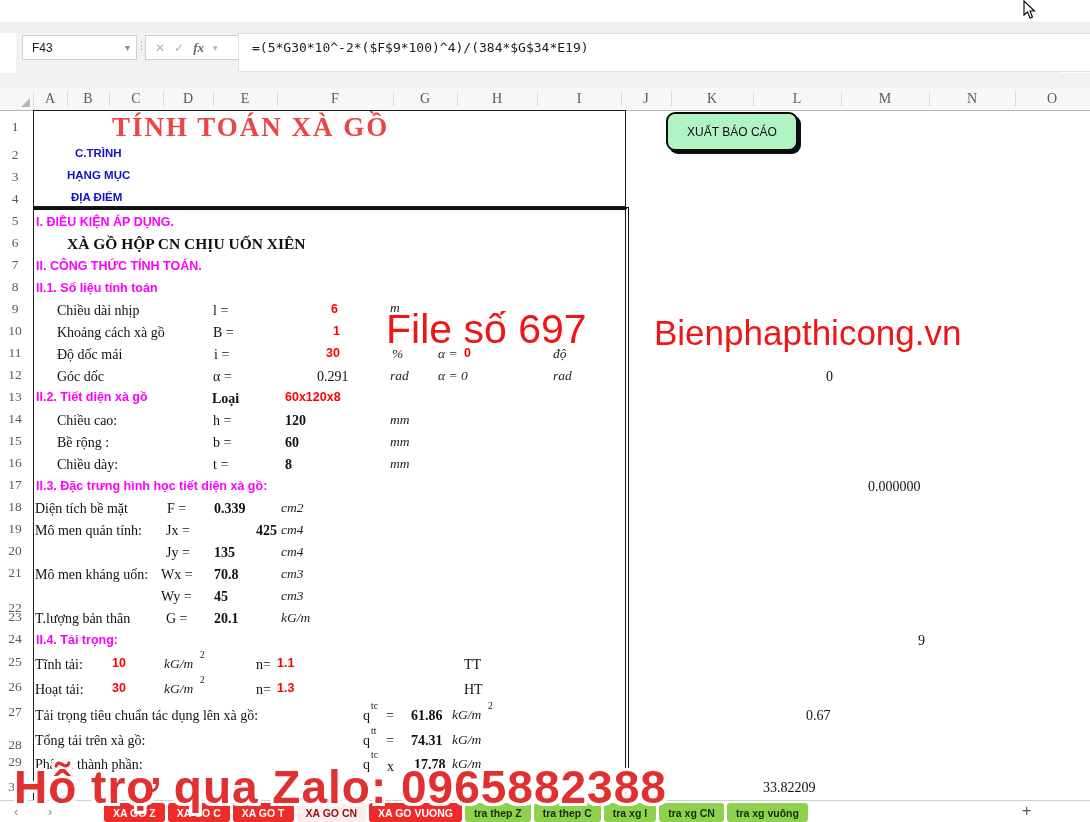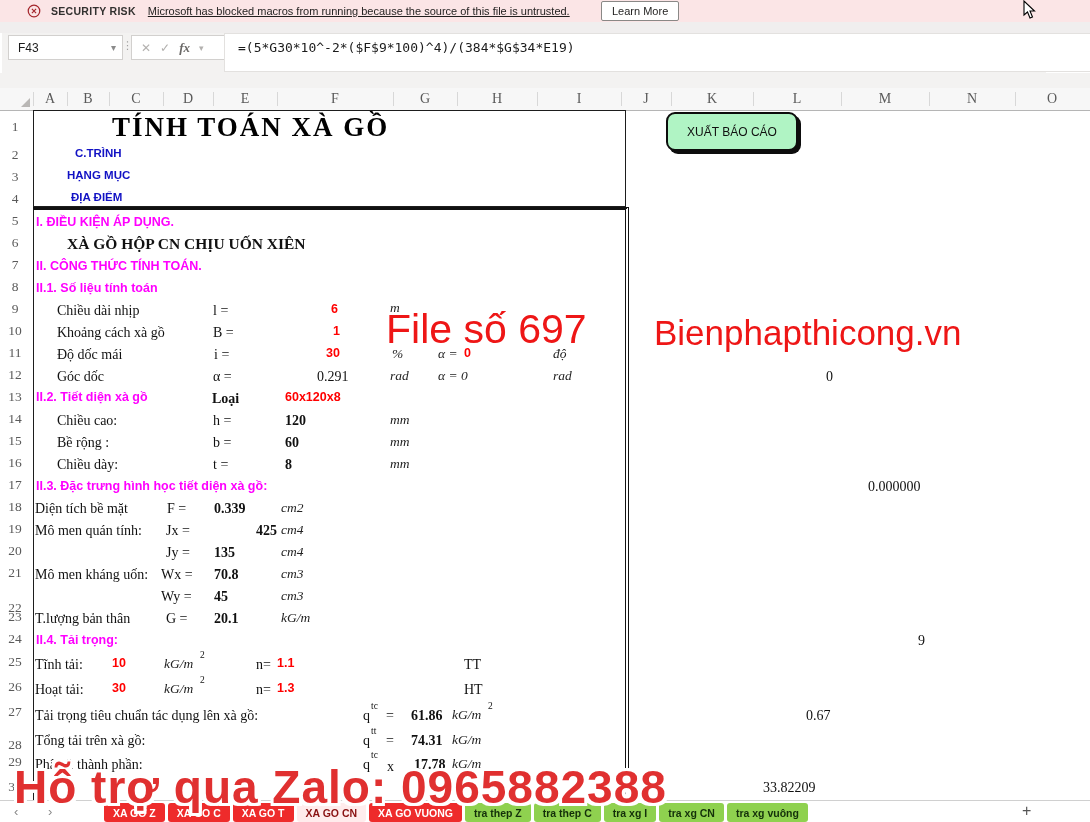--- a/index.html
+++ b/index.html
@@ -11,21 +11,21 @@
           display:flex;align-items:center;}
   .banner .shield{margin-left:27px;width:14px;height:14px;}
   .banner .risk{margin-left:10px;font-size:10.5px;font-weight:bold;color:#32302f;letter-spacing:.3px;}
   .banner .msg{margin-left:12px;font-size:11px;color:#201f1e;text-decoration:underline;cursor:pointer;}
   .learn-btn{position:absolute;left:601px;top:1px;height:18px;padding:0 10px;background:#fff;
              border:1px solid #8a8886;border-radius:2px;font-size:11px;color:#201f1e;
              display:flex;align-items:center;cursor:pointer;}
 
   
   .topstrip{position:absolute;left:0;top:22px;width:1090px;height:11px;background:#f0eeee;}
-  .fbar{position:absolute;left:2px;top:33px;width:1044px;height:40px;background:#f3f2f1;}
+  .fbar{position:absolute;left:16px;top:33px;width:1044px;height:40px;background:#f3f2f1;}
   .namebox{position:absolute;left:6px;top:2px;width:104px;height:23px;background:#fff;
            border:1px solid #d2d0ce;font-size:12px;color:#1b1b1b;display:flex;align-items:center;
            padding-left:9px;}
   .namebox .chev{margin-left:auto;margin-right:6px;color:#8b8b8b;font-size:10px;}
   .dots{position:absolute;left:120px;top:6px;color:#a0a0a0;font-size:11px;letter-spacing:0;}
   .fxbox{position:absolute;left:129px;top:2px;width:88px;height:23px;background:#fff;
          border:1px solid #d2d0ce;display:flex;align-items:center;gap:9px;padding:0 9px;}
   .fxbox .gx{color:#b3b1af;font-size:12px;}
   .fxbox .fx{color:#6b6967;font-size:13px;font-style:italic;font-family:"Liberation Serif",serif;font-weight:bold;}
   .finput{position:absolute;left:222px;top:0px;width:868px;height:39px;background:#fff;
@@ -47,21 +47,21 @@
 
   
   .box-title{position:absolute;left:33px;top:110px;width:593px;height:97px;
              border:1px solid #1d1d1d;box-sizing:border-box;}
   .box-body{position:absolute;left:33px;top:207px;width:596px;height:593px;
             border-top:3px solid #111;border-left:1px solid #1d1d1d;border-right:4px double #111;
             box-sizing:border-box;}
 
   
   .cell{position:absolute;white-space:nowrap;line-height:1.1;cursor:cell;}
-  .ttl{font-family:"Liberation Serif",serif;font-size:27px;font-weight:bold;color:#000000;letter-spacing:2px;text-align:right;}
+  .ttl{font-family:"Liberation Serif",serif;font-size:27px;font-weight:bold;color:#ef4444;letter-spacing:2px;text-align:right;}
   .h6{font-family:"Liberation Serif",serif;font-size:15.5px;font-weight:bold;color:#111;}
   .lbl{font-family:"Liberation Serif",serif;font-size:14px;color:#111;}
   .num{font-family:"Liberation Serif",serif;font-size:14px;color:#111;}
   .bld{font-family:"Liberation Serif",serif;font-size:14px;font-weight:bold;color:#111;}
   .ita{font-family:"Liberation Serif",serif;font-size:13.5px;font-style:italic;color:#222;}
   .sup{font-family:"Liberation Serif",serif;font-size:9.5px;color:#111;}
   .red{font-family:"Liberation Sans",sans-serif;font-size:12.5px;font-weight:bold;color:#f00;}
   .mag{font-family:"Liberation Sans",sans-serif;font-size:12.5px;font-weight:bold;color:#f0f;}
   .blu{font-family:"Liberation Sans",sans-serif;font-size:11.5px;font-weight:bold;color:#1111c4;}
 
@@ -91,29 +91,20 @@
   .tab-green{background:#8fd14f;color:#14300a;}
   .add-tab{position:absolute;left:1022px;top:1px;font-size:16px;color:#555;cursor:pointer;}
 
   .cursor-svg{position:absolute;left:1020px;top:0px;z-index:10;}
 </style>
 </head>
 <body>
 
 <div id="screen">
 
-  <div class="banner">
-    <svg class="shield" viewBox="0 0 16 16">
-      <circle cx="8" cy="8" r="6.6" fill="none" stroke="#a4262c" stroke-width="1.4"></circle>
-      <path d="M5.6 5.6 L10.4 10.4 M10.4 5.6 L5.6 10.4" stroke="#a4262c" stroke-width="1.3" fill="none"></path>
-    </svg>
-    <span class="risk">SECURITY RISK</span>
-    <span class="msg">Microsoft has blocked macros from running because the source of this file is untrusted.</span>
-    <div class="learn-btn">Learn More</div>
-  </div>
 
   <div class="topstrip"></div>
 
   <div class="fbar">
     <div class="namebox">
       <span>F43</span>
       <span class="chev">▾</span>
     </div>
     <div class="dots">⋮</div>
     <div class="fxbox">

